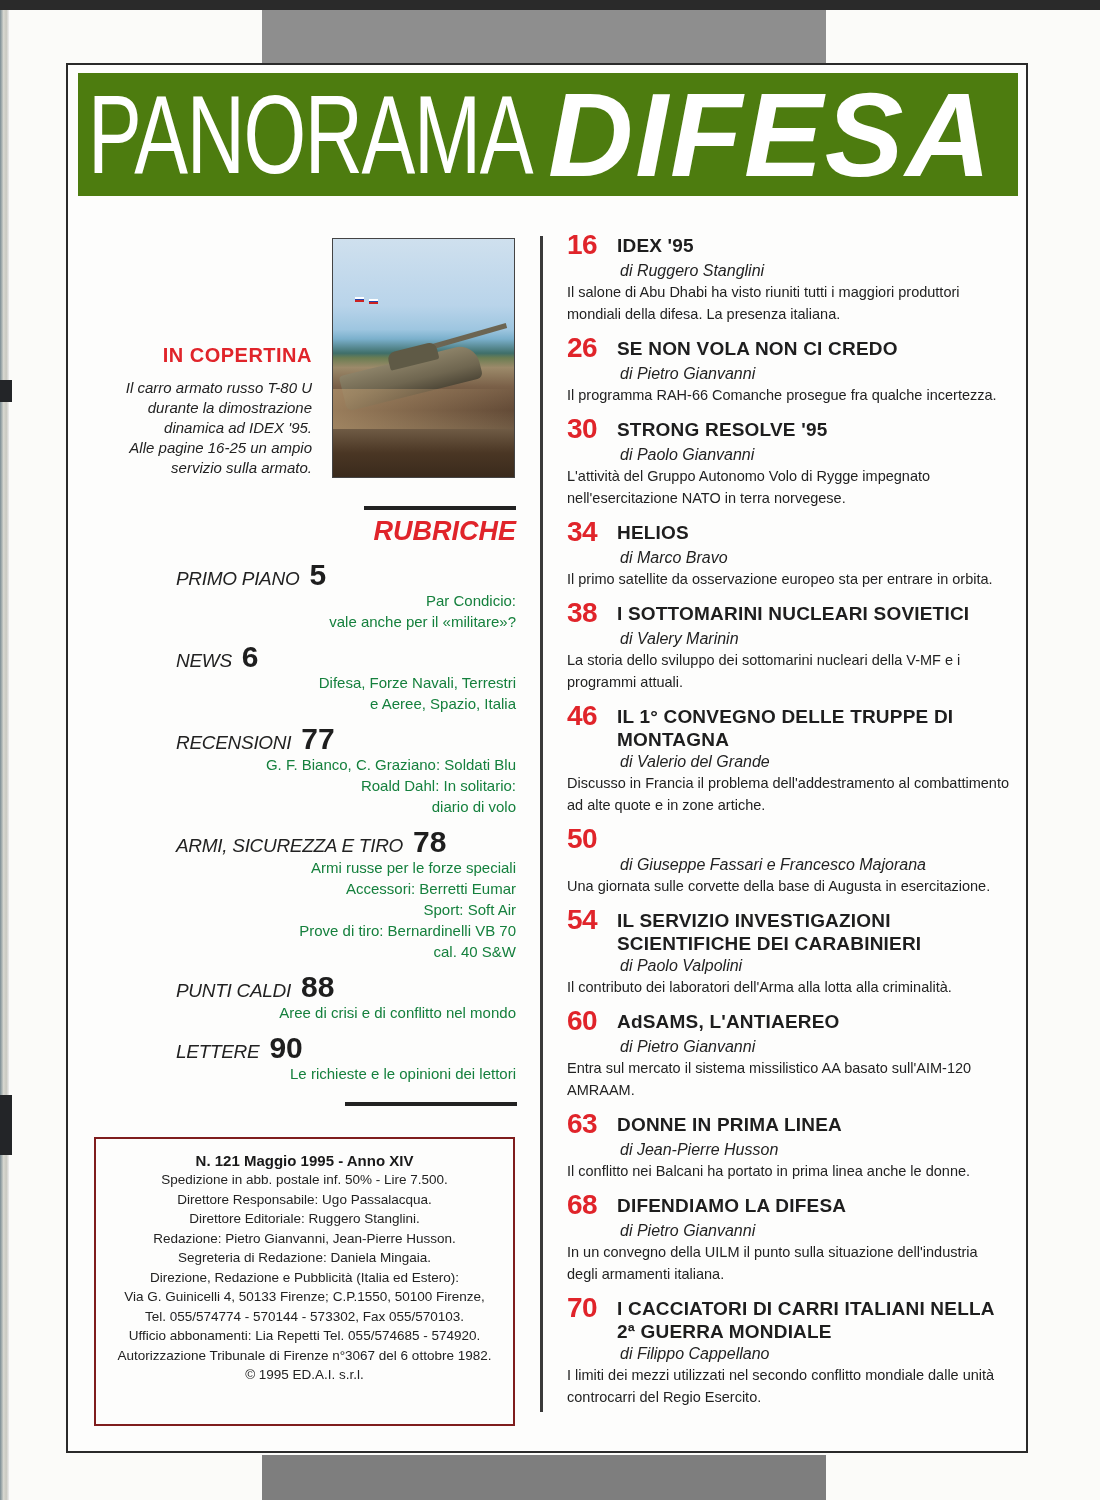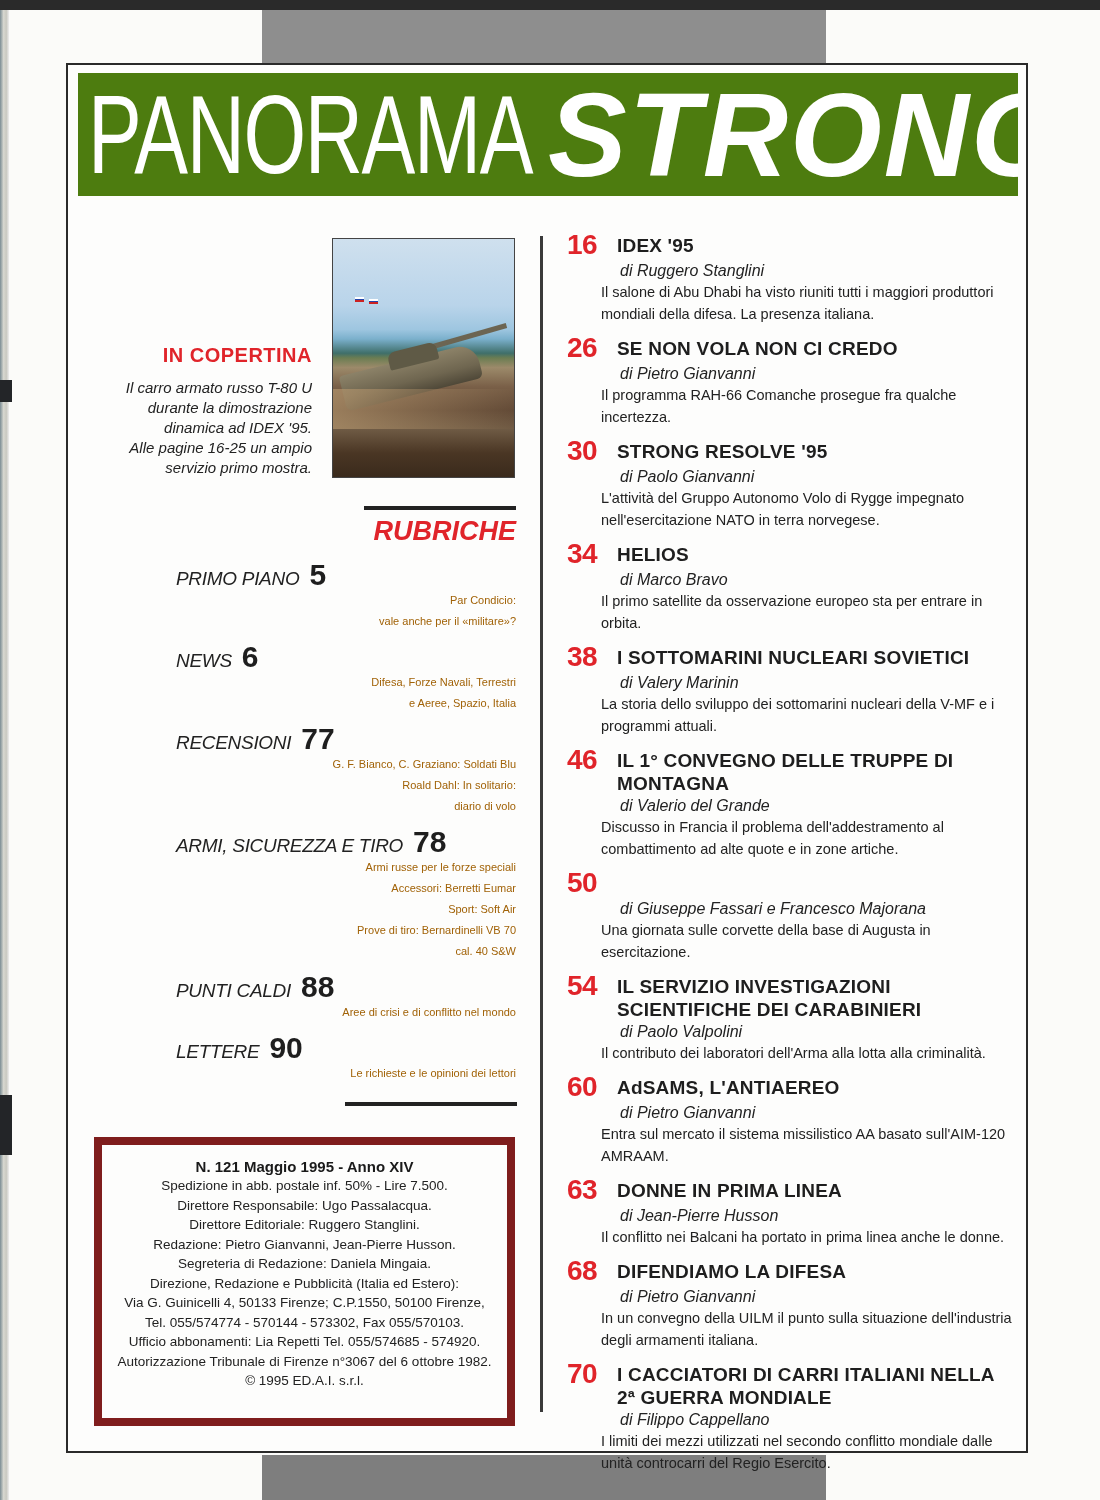--- a/index.html
+++ b/index.html
@@ -46,74 +46,74 @@
     font-family: "Liberation Sans Narrow", "Liberation Sans", sans-serif; font-style: italic; font-size: 15px; line-height: 20px; color: #222; }
 
   .rubriche-rule { position: absolute; left: 364px; top: 506px; width: 152px; height: 4px; background: #222; }
   .rubriche-title { position: absolute; right: 584px; top: 516px; color: #e0242a;
     font-family: "Liberation Sans", sans-serif; font-weight: 700; font-style: italic; font-size: 27px; white-space: nowrap; }
   .rubriche-list { position: absolute; right: 584px; top: 560px; width: 340px; text-align: right; }
   .rub-item { margin-bottom: 10px; }
   .rub-head { display: flex; align-items: baseline; gap: 10px; }
   .rub-name { font-family: "Liberation Sans", sans-serif; font-style: italic; font-size: 19px; color: #222; letter-spacing: -0.3px; }
   .rub-page { font-family: "Liberation Sans", sans-serif; font-weight: 700; font-size: 30px; color: #1e1e1e; line-height: 30px; }
-  .rub-line { font-family: "Liberation Sans Narrow", "Liberation Sans", sans-serif; font-size: 11px; line-height: 21px; color: #a16207; }
+  .rub-line { font-family: "Liberation Sans Narrow", "Liberation Sans", sans-serif; font-size: 15px; line-height: 21px; color: #15803d; }
   .rubriche-bottom-rule { position: absolute; left: 345px; top: 1102px; width: 172px; height: 4px; background: #222; }
 
   .colophon { position: absolute; left: 94px; top: 1137px; width: 421px; height: 289px;
-    border: 8px solid #7f1d1d; box-sizing: border-box; text-align: center; padding-top: 12px; }
+    border: 2px solid #7f1d1d; box-sizing: border-box; text-align: center; padding-top: 12px; }
   .colophon .col-head { font-family: "Liberation Sans", sans-serif; font-weight: 700; font-size: 15px; line-height: 19px; color: #1a1a1a; }
   .colophon .col-line { font-family: "Liberation Sans Narrow", "Liberation Sans", sans-serif; font-size: 13.5px; line-height: 19.5px; color: #222; white-space: nowrap; }
 
   .divider { position: absolute; left: 540px; top: 236px; width: 3px; height: 1176px; background: #3a3a3a; }
 
   .articles { position: absolute; left: 567px; top: 230px; width: 445px; }
   .art { margin-bottom: 8px; }
   .art-head { display: flex; align-items: flex-start; }
   .art-page { width: 50px; flex: none; color: #e0242a; font-family: "Liberation Sans", sans-serif;
     font-weight: 700; font-size: 28px; line-height: 30px; letter-spacing: -0.5px; }
   .art-title { font-family: "Liberation Sans", sans-serif; font-weight: 700; font-size: 19px; line-height: 23px;
     color: #1e1e1e; padding-top: 4px; letter-spacing: 0.2px; }
   .art-author { margin-left: 53px; font-family: "Liberation Sans Narrow", "Liberation Sans", sans-serif;
     font-style: italic; font-size: 16px; line-height: 21px; color: #222; }
-  .art-desc { font-family: "Liberation Sans Narrow", "Liberation Sans", sans-serif; font-size: 14.5px; line-height: 22px; color: #222; margin-left: 34px; }
+  .art-desc { font-family: "Liberation Sans Narrow", "Liberation Sans", sans-serif; font-size: 14.5px; line-height: 22px; color: #222; }
 </style>
 </head>
 <body>
 
 <div class="top-strip"></div>
 <div class="left-strip"></div>
 <div class="left-strip-dark" style="top:380px;height:22px;"></div>
 <div class="left-strip-dark" style="top:1095px;height:60px;"></div>
 <div class="gray-block-top"></div>
 <div class="gray-block-bottom"></div>
 
 <div class="frame"></div>
 
 <div class="banner">
   <span class="t1">PANORAMA</span>
-  <span class="t2">STRONG</span>
+  <span class="t2">DIFESA</span>
 </div>
 
 <div class="cover-photo" title="Carro armato russo T-80 U in azione">
   <div class="flag1"></div>
   <div class="flag2"></div>
   <div class="tank-gun"></div>
   <div class="tank-body"></div>
   <div class="tank-turret"></div>
   <div class="dust"></div>
 </div>
 
 <div class="copertina-title">IN COPERTINA</div>
 <div class="copertina-text">
   <div>Il carro armato russo T-80 U</div>
   <div>durante la dimostrazione</div>
   <div>dinamica ad IDEX '95.</div>
   <div>Alle pagine 16-25 un ampio</div>
-  <div>servizio primo mostra.</div>
+  <div>servizio sulla armato.</div>
 </div>
 
 <div class="rubriche-rule"></div>
 <div class="rubriche-title">RUBRICHE</div>
 
 <div class="rubriche-list">
   <div class="rub-item">
     <div class="rub-head">
         <span class="rub-name">PRIMO PIANO</span>
         <span class="rub-page">5</span>

